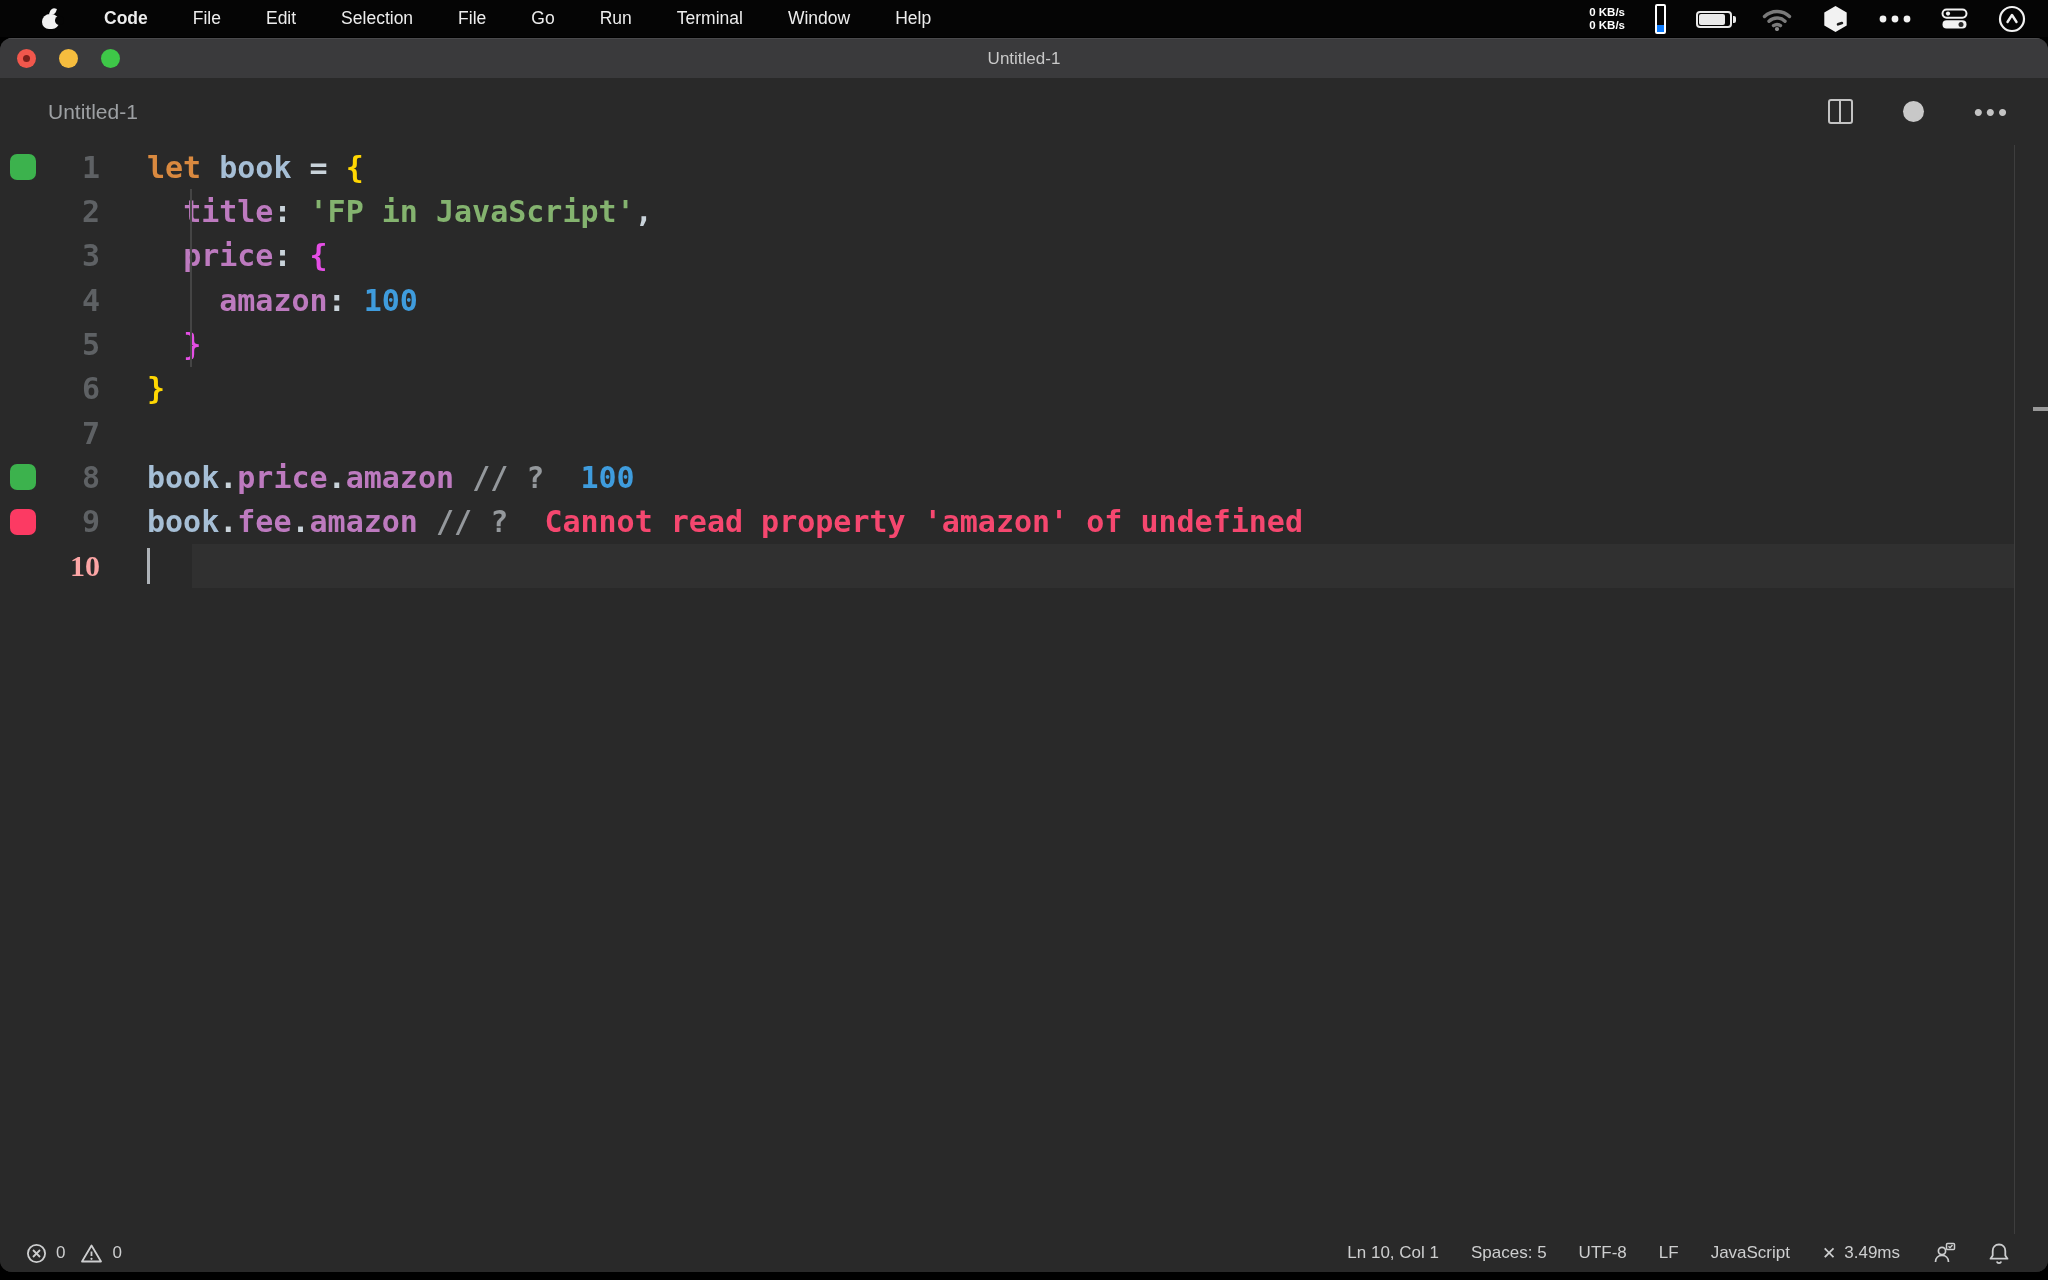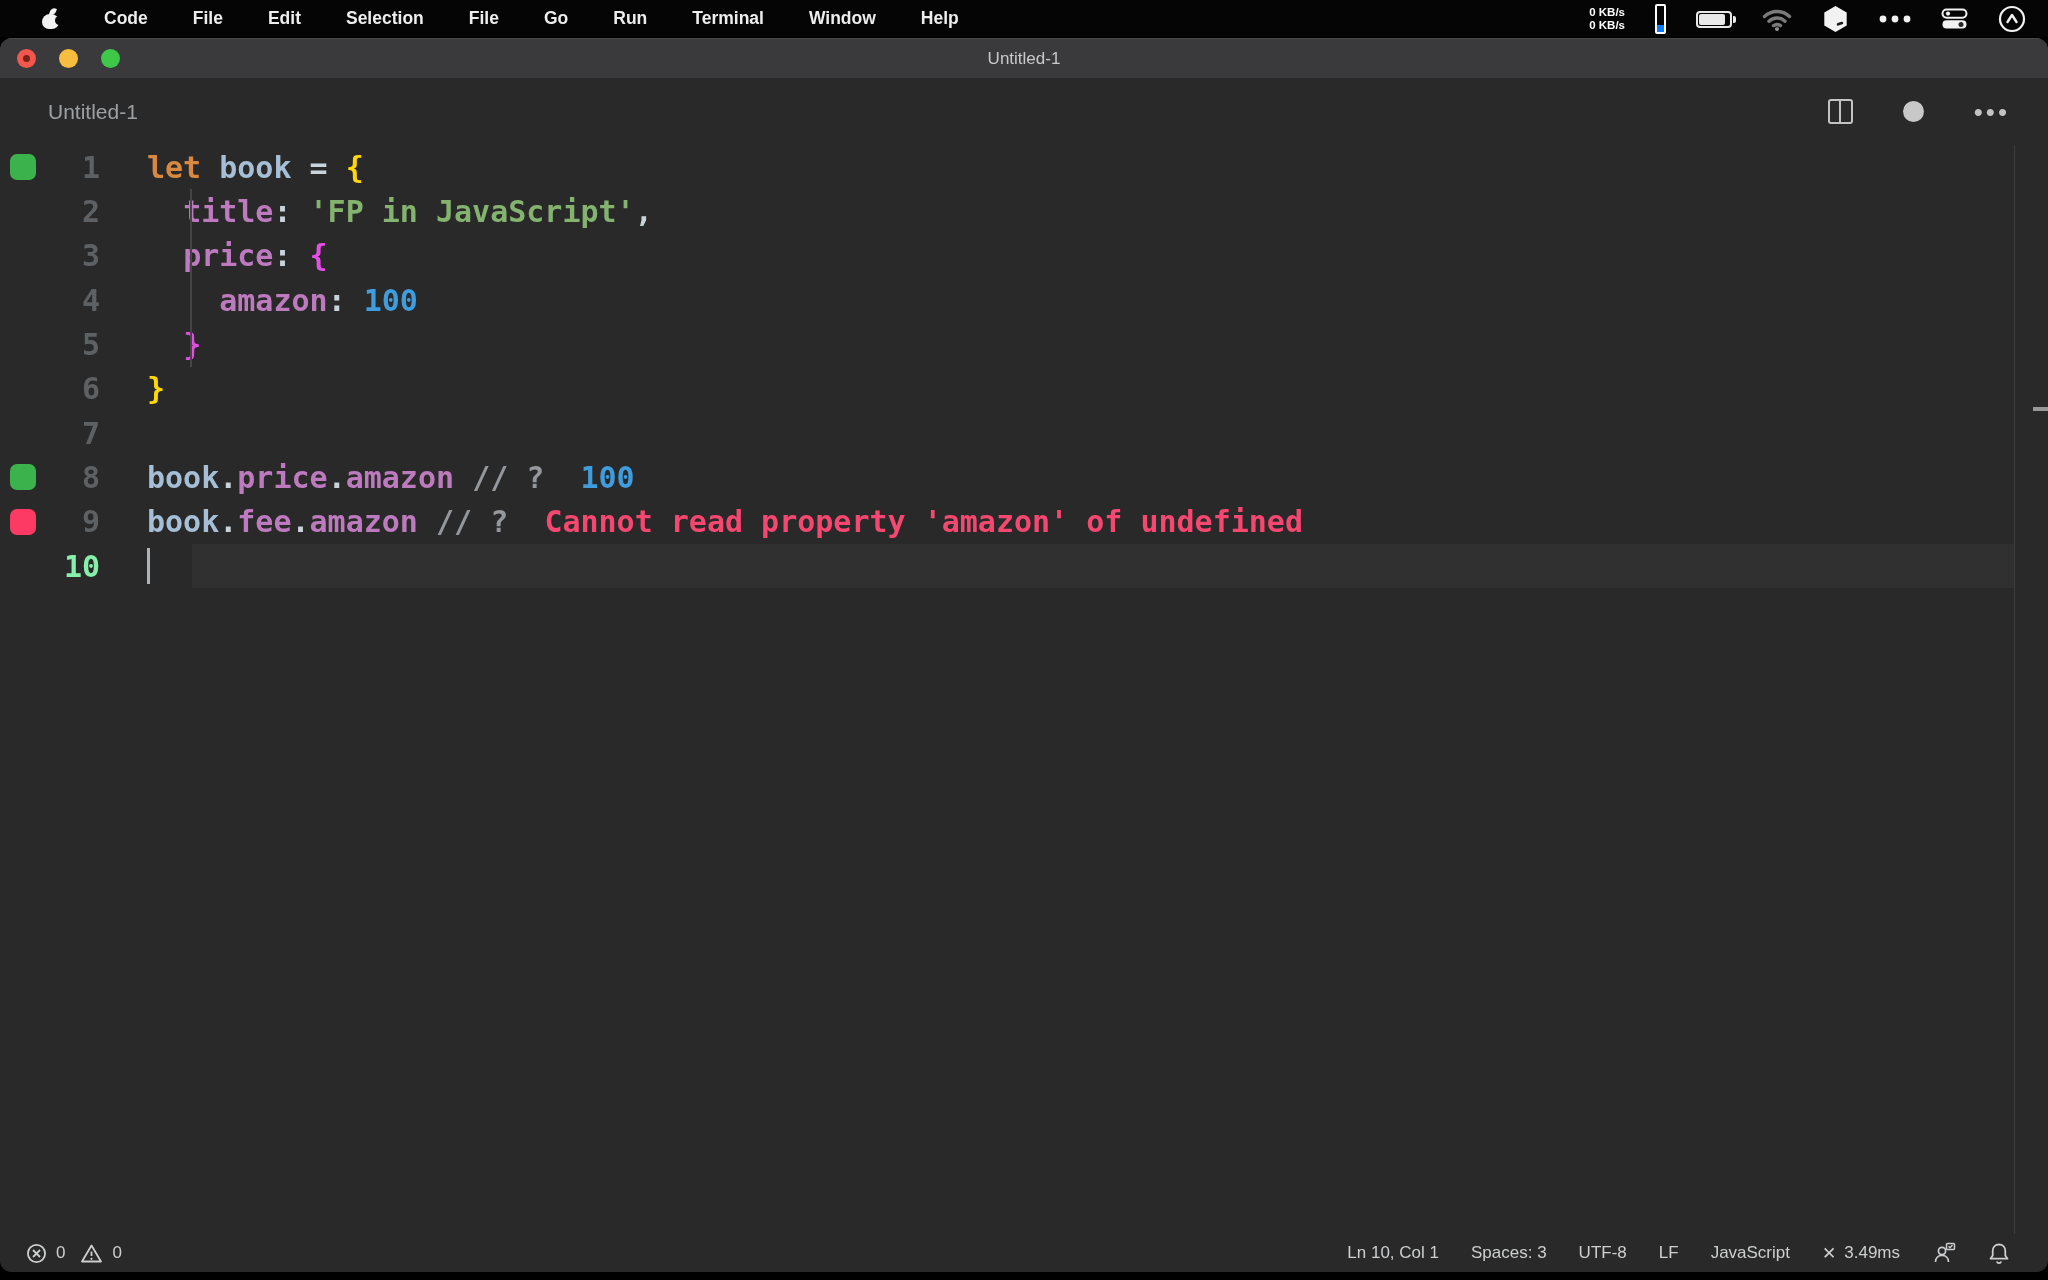--- a/index.html
+++ b/index.html
@@ -12,21 +12,21 @@
              color:#ededed; font-size:17.5px; }
   .menubar-left { display:flex; align-items:center; gap:45px; padding-left:42px; }
   .apple { position:relative; width:17px; height:20px; }
   .apple .body { position:absolute; left:0; top:5px; width:17px; height:15px;
                  background:#f2f2f2; border-radius:8px 8px 7px 7px; }
   .apple .bite { position:absolute; right:-5px; top:7px; width:9px; height:9px;
                  background:#050505; border-radius:50%; }
   .apple .leaf { position:absolute; left:8px; top:-1px; width:6px; height:7px;
                  background:#f2f2f2; border-radius:70% 0 70% 0; transform:rotate(18deg); }
   .app-menu { font-weight:700; }
-  .menu-item { font-weight:700; }
+  .menu-item { font-weight:400; }
   .menubar-right { position:absolute; right:0; top:0; height:38px; display:flex;
                    align-items:center; gap:30px; padding-right:22px; }
   .kbps { text-align:right; font-size:11.5px; line-height:13px; font-weight:600; color:#fff; }
   .bwbar { width:11px; height:30px; border:2px solid #fff; border-radius:2px;
            position:relative; background:#050505; }
   .bwbar .fill { position:absolute; bottom:0; left:0; right:0; height:7px; background:#0a7bff; }
   .battery { position:relative; width:36px; height:17px; }
   .battery .case { position:absolute; inset:0; border:2px solid #e9e9e9; border-radius:4px; }
   .battery .charge { position:absolute; left:3px; top:3px; bottom:3px; width:26px;
                      background:#e9e9e9; border-radius:2px; }
@@ -61,21 +61,21 @@
   .more-dots { color:#c3c3c3; font-size:26px; letter-spacing:3px; line-height:10px; }
 
   
   .editor { position:relative; height:1089px; background:#292929;
             font-family:"DejaVu Sans Mono", monospace; font-size:30px; font-weight:700; }
   .line { position:relative; height:44.35px; display:flex; align-items:center; }
   .line .band { position:absolute; left:192px; right:34px; top:0; bottom:0;
                 background:rgba(255,255,255,0.035); }
   .gutter-mark { position:absolute; left:10px; top:9px; width:26px; height:26px; border-radius:7px; }
   .lnum { width:100px; text-align:right; color:#5e6164; position:relative; }
-  .line.active .lnum { color:#86efac; }
+  .line.active .lnum { color:#fca5a5;font-family:Liberation Serif, serif; }
   .code { padding-left:47px; white-space:pre; position:relative; }
   .cursor { position:absolute; left:147px; top:4px; height:36px; width:2.5px; background:#aeb3b8; }
   .indent-guide { position:absolute; left:190px; top:44.35px; width:1.5px; height:177.4px;
                   background:#454545; }
   .editor-divider { position:absolute; top:0; bottom:0; right:33px; width:1px; background:#3e3e3e; }
   .overview-tick { position:absolute; right:0; top:262px; width:15px; height:4px; background:#989898; }
 
   
   .statusbar { height:38px; background:#292929; display:flex; align-items:center;
                color:#cdcecf; font-size:17px; position:relative; }
@@ -248,21 +248,21 @@
         <svg width="23" height="21" viewBox="0 0 23 21">
           <path d="M11.5 2.5 L21 18.5 H2 Z" fill="none" stroke="#cdcecf" stroke-width="1.8" stroke-linejoin="round"></path>
           <line x1="11.5" y1="8.5" x2="11.5" y2="13" stroke="#cdcecf" stroke-width="1.8"></line>
           <circle cx="11.5" cy="15.8" r="1.1" fill="#cdcecf"></circle>
         </svg>
       </span>
       <span>0</span>
     </div>
     <div class="status-right">
       <span>Ln 10, Col 1</span>
-      <span>Spaces: 3</span>
+      <span>Spaces: 5</span>
       <span>UTF-8</span>
       <span>LF</span>
       <span>JavaScript</span>
       <span class="q-time">
         <span>✕</span>
         <span>3.49ms</span>
       </span>
       <span class="sicon">
         <svg width="24" height="22" viewBox="0 0 24 22">
           <circle cx="10" cy="9" r="3.6" fill="none" stroke="#cdcecf" stroke-width="1.7"></circle>

